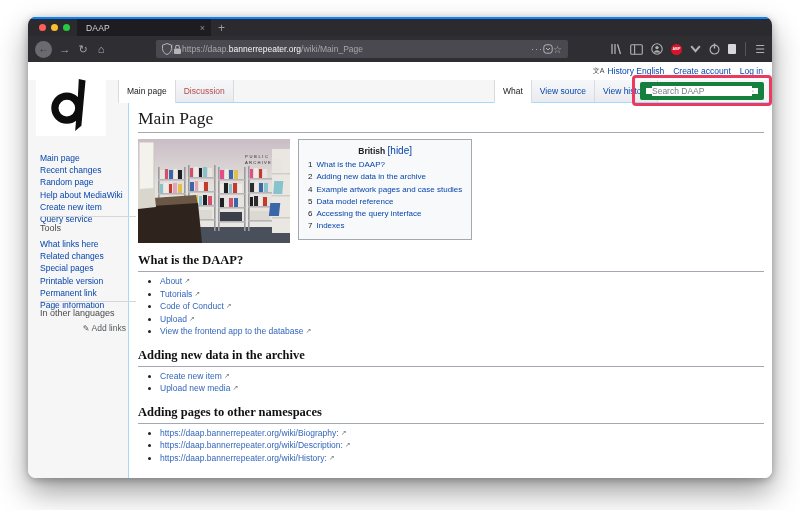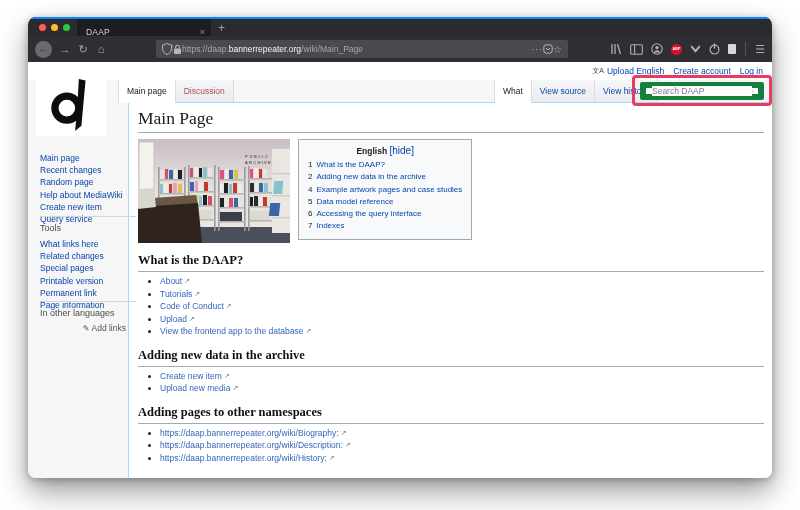--- a/index.html
+++ b/index.html
@@ -5,21 +5,21 @@
   *{box-sizing:border-box;margin:0;padding:0}
   html,body{width:800px;height:510px;background:#ffffff;overflow:hidden;
     font-family:"Liberation Sans",sans-serif;-webkit-font-smoothing:antialiased}
   .window{position:absolute;left:28px;top:17px;width:744px;height:461px;border-radius:8px;
     overflow:hidden;background:#fff;box-shadow:0 14px 30px rgba(0,0,0,.38),0 2px 8px rgba(0,0,0,.28)}
   
   .titlebar{position:relative;height:19px;background:#2b2a2f;border-top:2px solid #0a84ff}
   .dot{position:absolute;top:5px;width:7px;height:7px;border-radius:50%}
   .d-red{left:11px;background:#ff5f57}.d-yel{left:23px;background:#febc2e}.d-grn{left:35px;background:#28c840}
   .btab{position:absolute;left:49px;top:0;width:134px;height:17px;background:#1d1d21;color:#d3d3d7;
-    font-size:8.5px;display:flex;padding:8px 6px}
+    font-size:8.5px;display:flex;align-items:center;padding:8px 6px}
   .btab .t{flex:1;padding-left:3px;letter-spacing:.2px}
   .btab .x{color:#8e8e93;font-size:9px;cursor:default}
   .newtab{position:absolute;left:190px;top:1px;color:#9a9aa0;font-size:12px;line-height:16px}
   .navbar{position:relative;height:26px;background:#2f2e33;display:flex;align-items:center;padding:0 7px}
   .navic{color:#a9a9ae;font-size:11px;width:18px;text-align:center}
   .backc{width:17px;height:17px;border-radius:50%;background:#6a6a70;color:#26262a;font-size:10px;
     line-height:16px;text-align:center;margin-right:4px}
   .urlbar{position:absolute;left:128px;top:4px;width:412px;height:18px;background:#4a494f;border-radius:2px;
     display:flex;align-items:center;padding:0 6px;}
   .urltxt{font-size:8.5px;color:#a6a6ab;flex:1;white-space:nowrap;overflow:hidden}
@@ -152,21 +152,21 @@
       <span class="tdiv"></span>
       <span class="burger">☰</span>
     </div>
   </div>
 
   <div class="page">
     <div class="topstrip"></div>
 
     <div class="pbar">
       <span class="uls">文A</span>
-      <a href="#">Upload English</a>
+      <a href="#">History English</a>
       <a href="#">Create account</a>
       <a href="#">Log in</a>
     </div>
 
     <div class="logobox">
       <svg width="46" height="54" viewBox="0 0 40 52">
         <circle cx="16" cy="29" r="11.5" fill="none" stroke="#0d0d0d" stroke-width="7"></circle>
         <path d="M27.5 1 L34 2.5 L30 46 L24 51 L26.3 24 Z" fill="#0d0d0d"></path>
       </svg>
     </div>
@@ -322,21 +322,21 @@
             <polygon points="0,60 58,56 60,66 0,70" fill="#6b5746"></polygon>
             <polygon points="0,68 60,64 64,104 0,104" fill="#2f241d"></polygon>
             <polygon points="0,50 16,49 18,68 0,70" fill="#d9d6cd"></polygon>
           </g>
           <text x="107" y="19" font-family="Liberation Sans, sans-serif" font-size="4.2" letter-spacing="1.6" fill="#2a2a2a">PUBLIC</text>
           <text x="107" y="25" font-family="Liberation Sans, sans-serif" font-size="4.2" letter-spacing="1.2" fill="#2a2a2a">ARCHIVE</text>
         </svg>
 
         <div class="toc">
           <div class="toc-title">
-            <b>English</b>
+            <b>British</b>
             <a href="#">[hide]</a>
           </div>
           <ol id="toc-list">
               <li><span class="tocnum">1</span><a href="#" class="tl">What is the DAAP?</a></li>
               <li><span class="tocnum">2</span><a href="#" class="tl">Adding new data in the archive</a></li>
               <li><span class="tocnum">4</span><a href="#" class="tl">Example artwork pages and case studies</a></li>
               <li><span class="tocnum">5</span><a href="#" class="tl">Data model reference</a></li>
               <li><span class="tocnum">6</span><a href="#" class="tl">Accessing the query interface</a></li>
               <li><span class="tocnum">7</span><a href="#" class="tl">Indexes</a></li>
             </ol>

